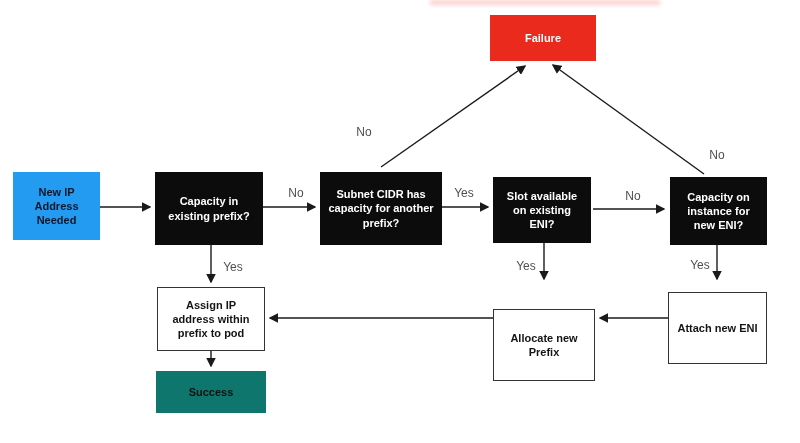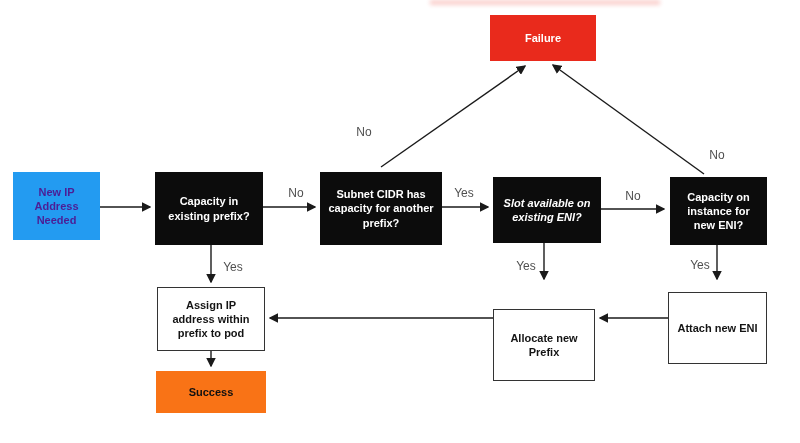--- a/index.html
+++ b/index.html
@@ -69,33 +69,33 @@
       <line x1="544" y1="243" x2="544" y2="279" marker-end="url(#arrow)"></line>
       <line x1="717" y1="245" x2="717" y2="279" marker-end="url(#arrow)"></line>
       <line x1="668" y1="318" x2="600" y2="318" marker-end="url(#arrow)"></line>
       <line x1="493" y1="318" x2="270" y2="318" marker-end="url(#arrow)"></line>
       <line x1="211" y1="351" x2="211" y2="366" marker-end="url(#arrow)"></line>
       <line x1="381" y1="167" x2="525" y2="66" marker-end="url(#arrow)"></line>
       <line x1="704" y1="174" x2="553" y2="65" marker-end="url(#arrow)"></line>
     </g>
   </svg>
 
-  <div class="node" style="left: 13px; top: 172px; width: 87px; height: 68px; background: rgb(35, 155, 241); color: #4c1d95;">
+  <div class="node" style="left: 13px; top: 172px; width: 87px; height: 68px; background: rgb(35, 155, 241); color: #0f172a;">
     <span>New IP Address Needed</span>
   </div>
 
   <div class="node" style="left: 155px; top: 172px; width: 108px; height: 73px; background: rgb(12, 12, 12); color: rgb(255, 255, 255);">
     <span>Capacity in existing prefix?</span>
   </div>
 
   <div class="node" style="left: 320px; top: 172px; width: 122px; height: 73px; background: rgb(12, 12, 12); color: rgb(255, 255, 255);">
     <span>Subnet CIDR has capacity for another prefix?</span>
   </div>
 
-  <div class="node" style="left: 493px; top: 177px; width: 108px; height: 66px; background: rgb(12, 12, 12); color: rgb(255, 255, 255); font-style: italic;">
+  <div class="node" style="left: 493px; top: 177px; width: 98px; height: 66px; background: rgb(12, 12, 12); color: rgb(255, 255, 255);">
     <span>Slot available on existing ENI?</span>
   </div>
 
   <div class="node" style="left: 670px; top: 177px; width: 97px; height: 68px; background: rgb(12, 12, 12); color: rgb(255, 255, 255); justify-content: center;">
     <span>Capacity on instance for new ENI?</span>
   </div>
 
   <div class="node" style="left: 490px; top: 15px; width: 106px; height: 46px; background: rgb(233, 42, 28); color: rgb(255, 255, 255);">
     <span>Failure</span>
   </div>
@@ -105,21 +105,21 @@
   </div>
 
   <div class="node outlined" style="left: 493px; top: 284px; width: 102px; height: 72px; background: rgb(255, 255, 255); color: rgb(20, 20, 20); margin-top: 25px;">
     <span>Allocate new Prefix</span>
   </div>
 
   <div class="node outlined" style="left: 668px; top: 292px; width: 99px; height: 72px; background: rgb(255, 255, 255); color: rgb(20, 20, 20);">
     <span>Attach new ENI</span>
   </div>
 
-  <div class="node" style="left: 156px; top: 371px; width: 110px; height: 42px; background: #f97316; color: rgb(17, 17, 17); justify-content: center;">
+  <div class="node" style="left: 156px; top: 371px; width: 110px; height: 42px; background: #0f766e; color: rgb(17, 17, 17); justify-content: center;">
     <span>Success</span>
   </div>
 
   <span class="edge-label" style="left:296px; top:193px;">No</span>
   <span class="edge-label" style="left:464px; top:193px;">Yes</span>
   <span class="edge-label" style="left:633px; top:196px;">No</span>
   <span class="edge-label" style="left:364px; top:132px;">No</span>
   <span class="edge-label" style="left:717px; top:155px;">No</span>
   <span class="edge-label" style="left:233px; top:267px;">Yes</span>
   <span class="edge-label" style="left:526px; top:266px;">Yes</span>

